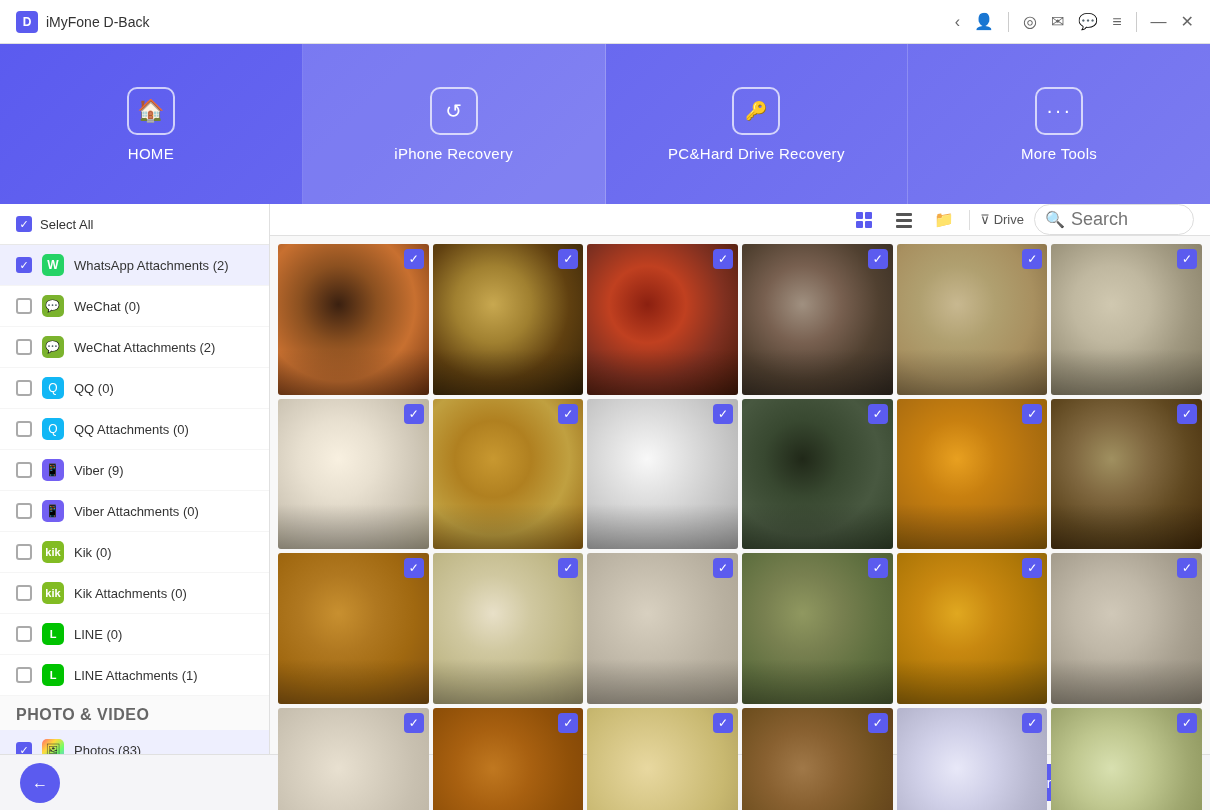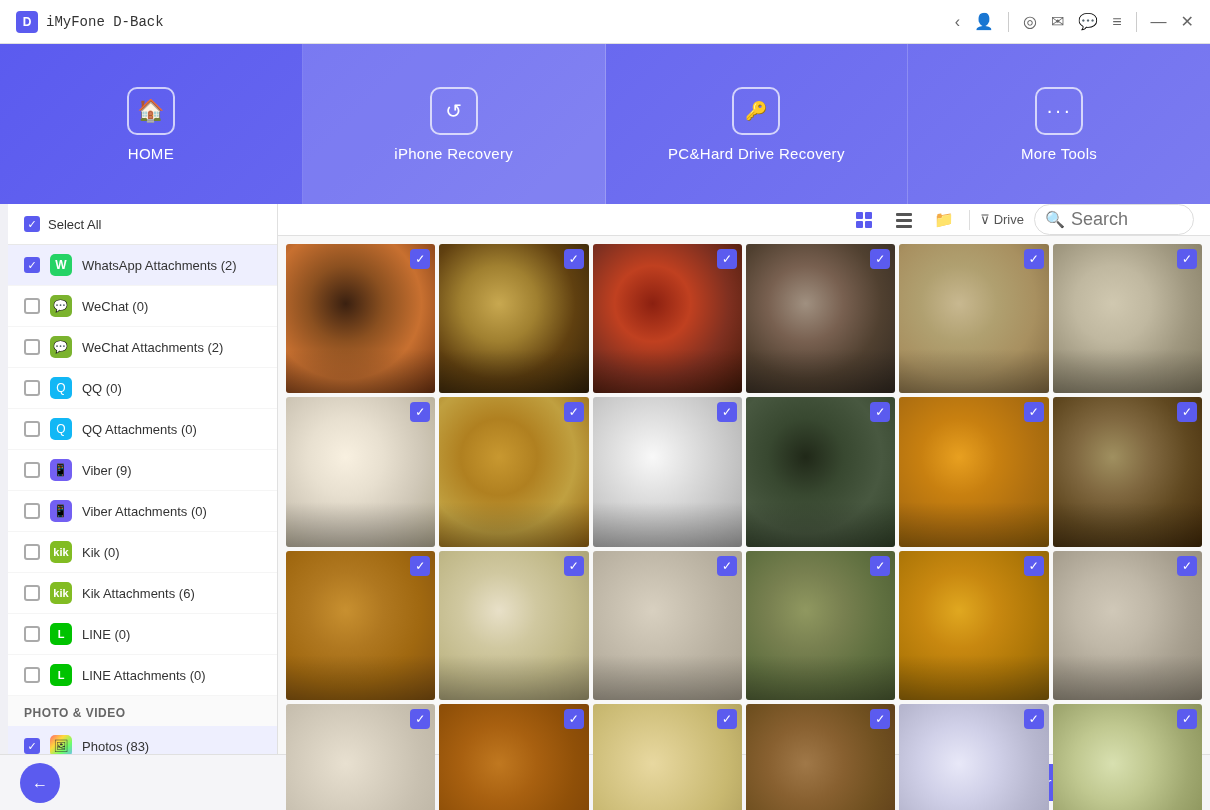--- a/index.html
+++ b/index.html
@@ -16,21 +16,21 @@
       border-bottom: 1px solid #e0e0e0;
     }
     .title-bar-left { display: flex; align-items: center; gap: 8px; }
     .title-bar-logo {
       width: 22px; height: 22px;
       background: #5b5bef;
       border-radius: 4px;
       color: white; font-size: 12px; font-weight: bold;
       display: flex; align-items: center; justify-content: center;
     }
-    .title-bar-app-name { font-size: 14px; color: #333; font-weight: 500; font-family: Liberation Mono, monospace; }
+    .title-bar-app-name { font-size: 14px; color: #333; font-weight: 500; }
     .title-bar-icons { display: flex; align-items: center; gap: 14px; }
     .title-bar-icon { color: #666; font-size: 16px; cursor: pointer; }
     .title-bar-divider { width: 1px; height: 20px; background: #ccc; }
     .title-bar-control { color: #666; font-size: 16px; cursor: pointer; }
 
     
     .nav-bar {
       height: 160px;
       background: linear-gradient(135deg, #5b5bef 0%, #7b7bf0 100%);
       display: flex;
@@ -56,21 +56,20 @@
       border-radius: 10px;
       display: flex; align-items: center; justify-content: center;
       font-size: 22px;
     }
     .nav-label { font-size: 15px; font-weight: 500; letter-spacing: 0.3px; }
 
     
     .main-area {
       display: flex;
       height: calc(810px - 44px - 160px - 56px);
-      padding-left: 8px;
     }
 
     
     .sidebar {
       width: 270px;
       background: #fff;
       border-right: 1px solid #e0e0e0;
       overflow-y: auto;
       flex-shrink: 0;
     }
@@ -114,21 +113,21 @@
     }
     .icon-whatsapp { background: #25d366; color: white; }
     .icon-wechat { background: #7bb32e; color: white; }
     .icon-qq { background: #12b7f5; color: white; }
     .icon-viber { background: #7360f2; color: white; }
     .icon-kik { background: #82bc23; color: white; }
     .icon-line { background: #00c300; color: white; }
 
     .sidebar-section-title {
       padding: 10px 16px 6px;
-      font-size: 12px;
+      font-size: 16px;
       font-weight: 600;
       color: #666;
       text-transform: uppercase;
       letter-spacing: 0.5px;
       background: #fafafa;
     }
 
     
     .content-area {
       flex: 1;
@@ -324,31 +323,31 @@
       <span>Viber Attachments (0)</span>
     </div>
     <div class="sidebar-item">
       <div class="checkbox"></div>
       <div class="sidebar-item-icon icon-kik" style="font-size:11px;font-weight:bold;">kik</div>
       <span>Kik (0)</span>
     </div>
     <div class="sidebar-item">
       <div class="checkbox"></div>
       <div class="sidebar-item-icon icon-kik" style="font-size:11px;font-weight:bold;">kik</div>
-      <span>Kik Attachments (6)</span>
+      <span>Kik Attachments (0)</span>
     </div>
     <div class="sidebar-item">
       <div class="checkbox"></div>
       <div class="sidebar-item-icon icon-line" style="font-size:11px;font-weight:bold;">L</div>
       <span>LINE (0)</span>
     </div>
     <div class="sidebar-item">
       <div class="checkbox"></div>
       <div class="sidebar-item-icon icon-line" style="font-size:11px;font-weight:bold;">L</div>
-      <span>LINE Attachments (0)</span>
+      <span>LINE Attachments (1)</span>
     </div>
 
     <div class="sidebar-section-title">Photo &amp; Video</div>
     <div class="sidebar-item selected" style="background:#eeeffe;">
       <div class="checkbox checked"></div>
       <div class="sidebar-item-icon" style="background:linear-gradient(135deg,#ff6b6b,#ffd93d,#6bff6b,#6bb3ff);font-size:12px;">🖼</div>
       <span>Photos (83)</span>
     </div>
 
   </div>

